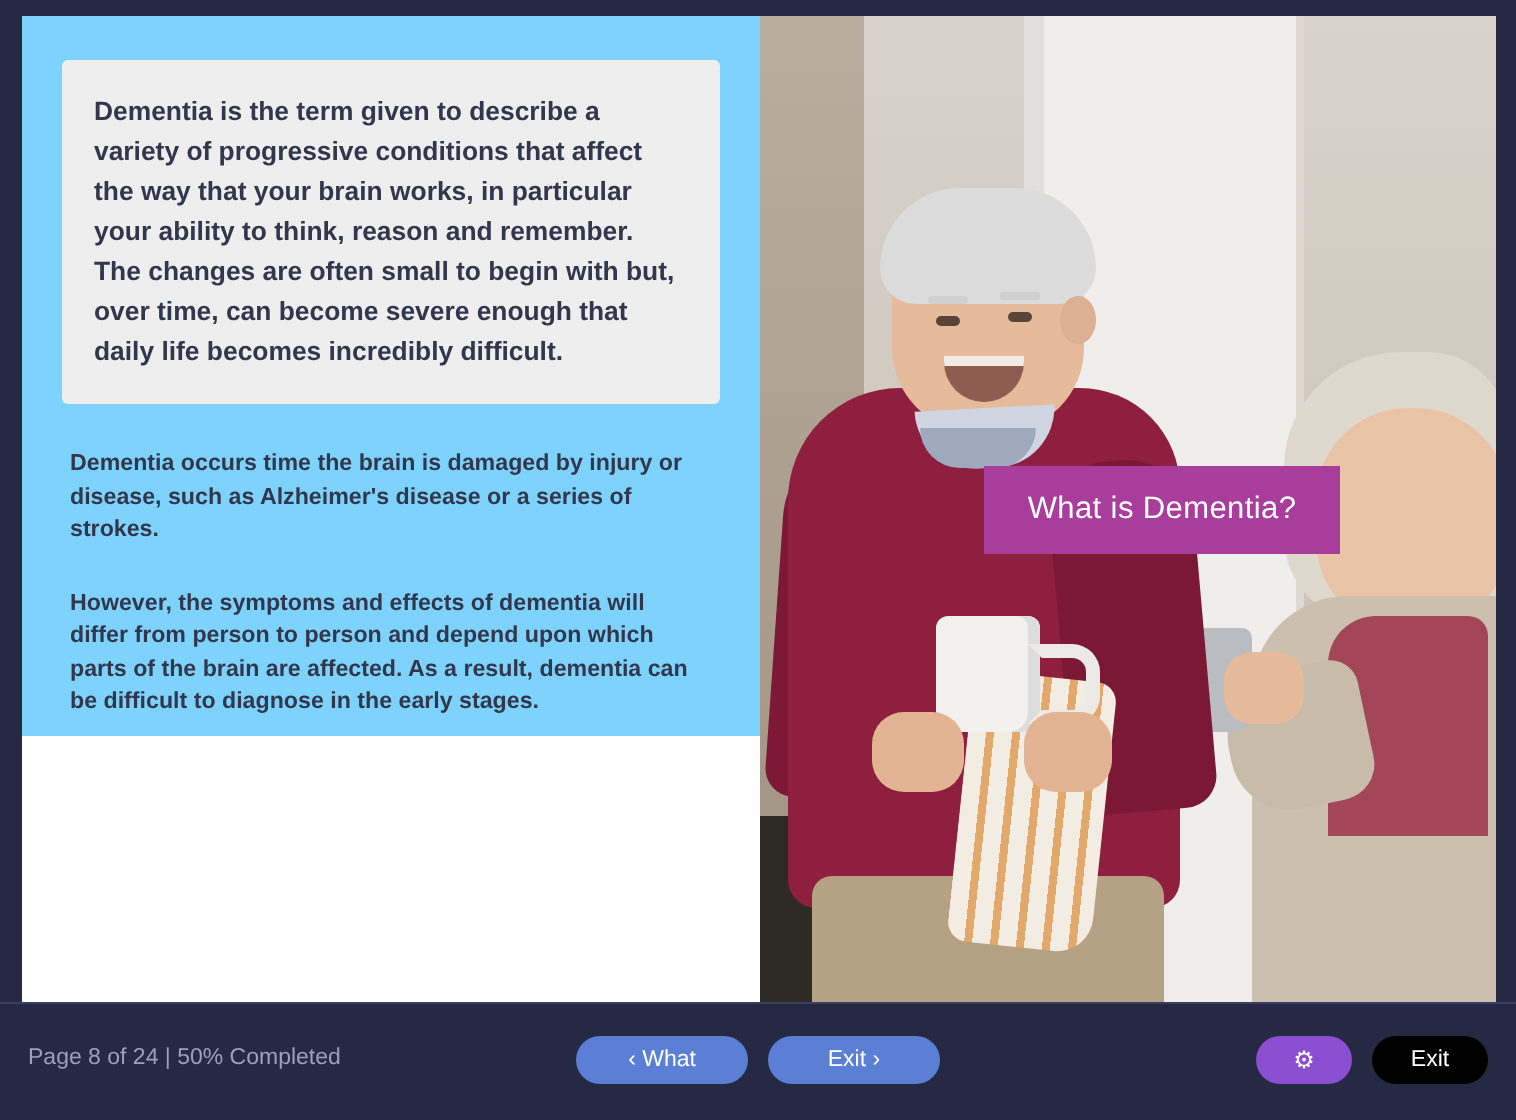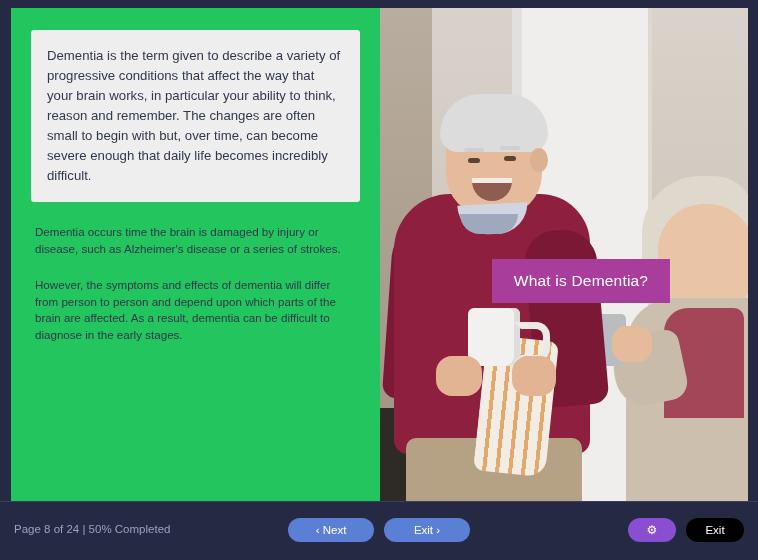--- a/index.html
+++ b/index.html
@@ -41,24 +41,25 @@
     width: 737px;
     height: 494px;
     background: #ffffff;
     overflow: hidden;
   }
   
   .text-pane {
     position: absolute;
     left: 0; top: 0;
     width: 369px;
-    height: 494px;
-    background: #22c55e;
+    height: 360px;
+    background: #7dd3fc;
     box-sizing: border-box;
     padding: 22px 20px 0 20px;
+    font-weight: bold;
   }
   .callout {
     background: #eeeeee;
     border-radius: 3px;
     padding: 16px 18px 16px 16px;
     box-sizing: border-box;
   }
   .callout p {
     margin: 0;
     font-size: 13.2px;
@@ -324,21 +325,20 @@
   .title-badge {
     position: absolute;
     left: 112px;
     top: 225px;
     width: 178px;
     height: 44px;
     background: #a93d9b;
     display: flex;
     align-items: center;
     justify-content: center;
-    margin-top: 26px;
   }
   .title-badge span {
     color: #ffffff;
     font-size: 15.5px;
     letter-spacing: .2px;
   }
   
   .footer {
     position: absolute;
     left: 0;
@@ -468,21 +468,21 @@
         <span>What is Dementia?</span>
       </div>
     </div>
 
   </div>
 
   <div class="footer">
     <div class="progress-text">Page 8 of 24 | 50% Completed</div>
 
     <div class="nav-group">
-      <button class="pill">‹ Next</button>
+      <button class="pill">‹ What</button>
       <button class="pill">Exit ›</button>
     </div>
 
     <div class="right-group">
       <button class="pill pill-purple">
         <span class="gear">⚙</span>
       </button>
       <button class="pill pill-purple2">Exit</button>
     </div>
   </div>

